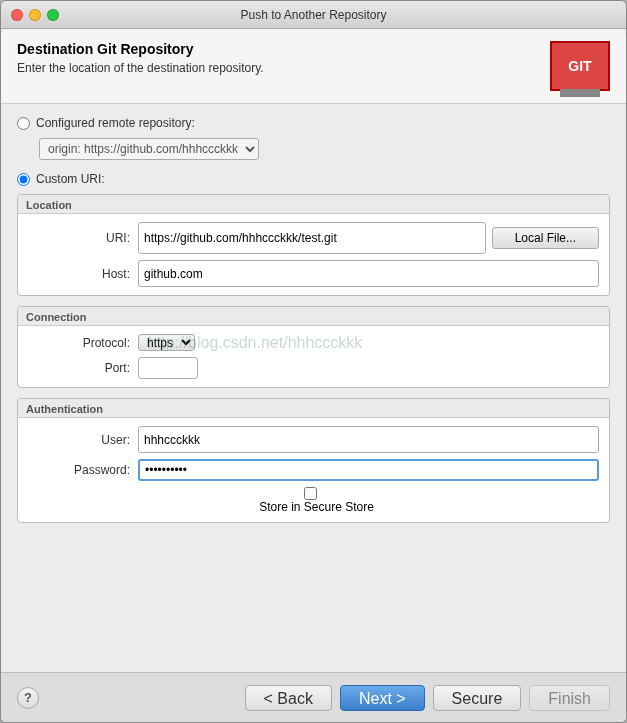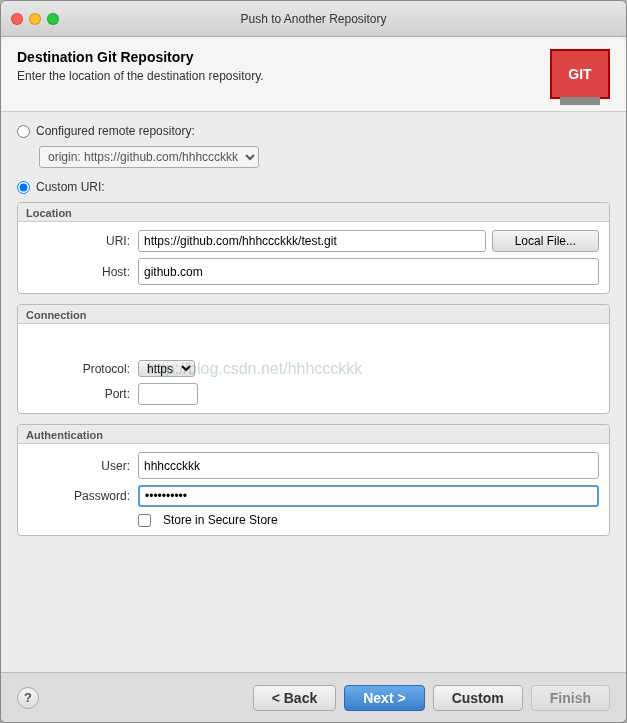--- a/index.html
+++ b/index.html
@@ -15,21 +15,21 @@
       width: 627px;
       height: 723px;
       background: #ececec;
       border: 1px solid #888;
       border-radius: 6px;
       display: flex;
       flex-direction: column;
       box-shadow: 0 4px 20px rgba(0,0,0,0.4);
     }
     .title-bar {
-      height: 36px;
+      height: 28px;
       background: linear-gradient(to bottom, #e8e8e8, #d0d0d0);
       border-radius: 6px 6px 0 0;
       border-bottom: 1px solid #aaa;
       display: flex;
       align-items: center;
       padding: 0 10px;
       position: relative;
     }
     .traffic-lights {
       display: flex;
@@ -174,21 +174,21 @@
       font-size: 12px;
       background: white;
     }
     .uri-row {
       display: flex;
       align-items: center;
       gap: 6px;
     }
     .uri-input {
       flex: 1;
-      height: 22px;
+      height: 32px;
       border: 1px solid #aaa;
       border-radius: 3px;
       padding: 2px 5px;
       font-size: 12px;
       background: white;
     }
     .local-file-btn {
       padding: 2px 22px;
       height: 22px;
       background: linear-gradient(to bottom, #f5f5f5, #ddd);
@@ -233,20 +233,21 @@
       height: 22px;
       border: 2px solid #5b9bd3;
       border-radius: 3px;
       padding: 2px 5px;
       font-size: 12px;
       background: white;
     }
     .checkbox-row {
       display: flex;
       align-items: center;
+      flex-direction: column;
     }
     .checkbox-row input[type="checkbox"] {
       margin-right: 6px;
     }
     .footer {
       height: 50px;
       background: #ddd;
       border-top: 1px solid #bbb;
       display: flex;
       align-items: center;
@@ -272,27 +273,26 @@
       font-weight: bold;
     }
     .footer-right {
       display: flex;
       align-items: center;
       gap: 8px;
     }
     .btn {
       padding: 4px 18px;
       height: 26px;
-      font-size: 14px;
+      font-size: 16px;
       border: 1px solid #aaa;
       border-radius: 4px;
       cursor: pointer;
       background: linear-gradient(to bottom, #f5f5f5, #ddd);
       color: #333;
-      font-weight: bold;
     }
     .btn-primary {
       background: linear-gradient(to bottom, #6aabea, #3a7fcb);
       color: white;
       border: 1px solid #2a6ab0;
     }
     .btn:disabled {
       opacity: 0.5;
       cursor: default;
     }
@@ -356,21 +356,21 @@
           <div class="form-row">
             <span class="form-label">Host:</span>
             <input type="text" class="form-input" value="github.com" style="">
           </div>
 
         </div>
       </div>
 
       <div class="section-box connection-section">
         <div class="section-title">Connection</div>
-        <div class="section-content" style="position:relative;margin-top:28px;">
+        <div class="section-content" style="position:relative;">
 
           <div class="form-row">
             <span class="form-label">Protocol:</span>
             <select class="protocol-select">
               <option value="https">https</option>
               <option value="ssh">ssh</option>
               <option value="git">git</option>
               <option value="http">http</option>
             </select>
           </div>
@@ -407,19 +407,19 @@
 
     </div>
 
     <div class="footer">
       <div class="footer-left">
         <button class="help-btn">?</button>
       </div>
       <div class="footer-right">
         <button class="btn">&lt; Back</button>
         <button class="btn btn-primary">Next &gt;</button>
-        <button class="btn">Custom</button>
+        <button class="btn">Secure</button>
         <button class="btn" disabled="">Finish</button>
       </div>
     </div>
 
   </div>
 </div>
 
 </body></html>

